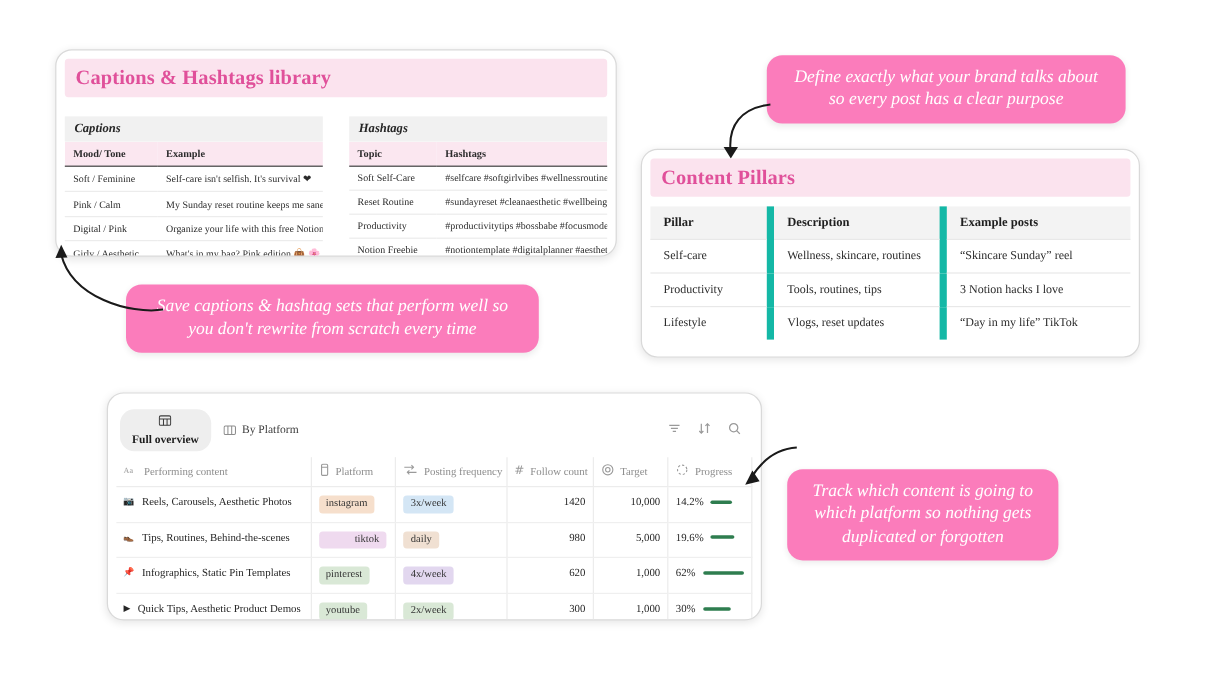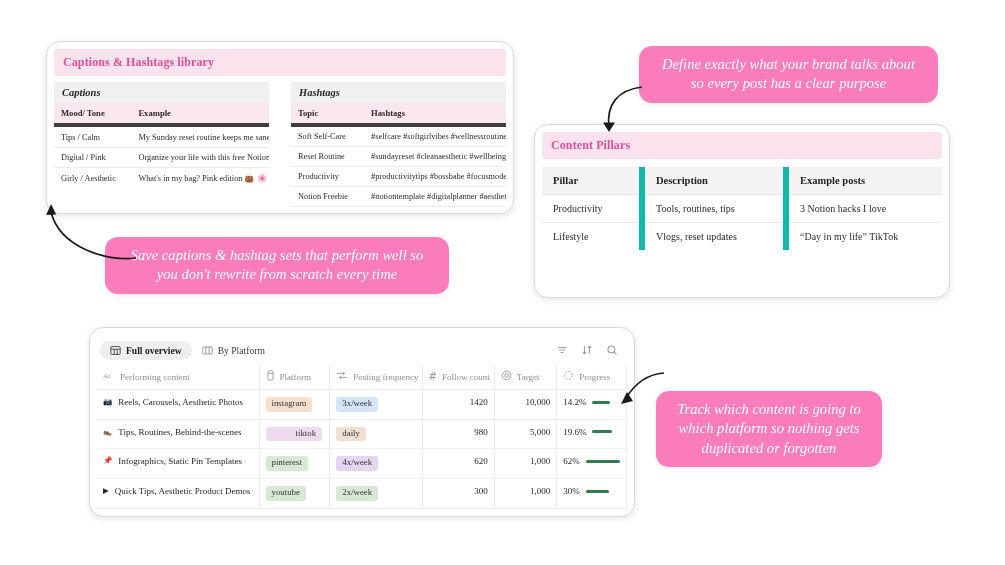--- a/index.html
+++ b/index.html
@@ -18,29 +18,29 @@
     border: 1px solid #d9d9d9;
     border-radius: 14px;
     box-shadow: 0 2px 7px rgba(0,0,0,.10);
     overflow: hidden;
     padding: 7px;
   }
   .card-head {
     background: #fbe3ee;
     color: #e0509a;
     font-weight: bold;
-    font-size: 12px;
+    font-size: 17px;
     letter-spacing: .1px;
     padding: 6px 9px;
     border-radius: 3px;
   }
 
   
   #captions-card { left: 46px; top: 41px; width: 468px; height: 173px; }
-  .two-col { display: flex; gap: 22px; margin-top: 6px; }
+  .two-col { display: flex; gap: 22px; margin-top: 16px; }
   .col { flex: 1 1 0; min-width: 0; }
   .sub-head {
     background: #f1f1f1;
     font-style: italic;
     font-weight: bold;
     font-size: 10.5px;
     color: #262626;
     padding: 5px 8px;
   }
   table.mini { width: 100%; border-collapse: collapse; table-layout: fixed; }
@@ -50,21 +50,21 @@
     color: #2b2b2b;
     padding: 5px 7px;
     border-bottom: 1px solid #ececec;
     white-space: nowrap;
     overflow: hidden;
   }
   table.mini th {
     background: #fbe7f0;
     font-weight: bold;
     font-size: 8.6px;
-    border-bottom: 4px solid #404040;
+    border-bottom: 1px solid #404040;
   }
   table.mini tr:last-child td { border-bottom: none; }
   .cap-c1 { width: 36%; }
   .hash-c1 { width: 34%; }
 
   
   #pillars-card { left: 534px; top: 124px; width: 416px; height: 174px; }
   table.pillars { width: 100%; border-collapse: collapse; table-layout: fixed; margin-top: 8px; }
   table.pillars th, table.pillars td {
     text-align: left;
@@ -91,21 +91,21 @@
   .toolbar {
     display: flex; align-items: center;
     padding: 6px 3px 5px 3px;
   }
   .seg {
     display: flex; align-items: center; gap: 5px;
     font-size: 9.6px; color: #3d3d3d;
     padding: 4px 10px; border-radius: 12px;
     font-family: "Liberation Serif", serif;
   }
-  .seg.active { background: #eeeeee; font-weight: bold; color: #1c1c1c; }
+  .seg.active { background: #eeeeee; font-weight: bold; color: #1c1c1c; flex-direction: column; }
   .seg .ic { display: inline-flex; }
   .tool-right { margin-left: auto; display: flex; align-items: center; gap: 13px; padding-right: 6px; }
 
   table.plat { width: 100%; border-collapse: collapse; table-layout: fixed; }
   table.plat th {
     text-align: left;
     font-weight: normal;
     color: #8d8d8d;
     font-size: 9px;
     padding: 5px 6px 6px 6px;
@@ -177,21 +177,25 @@
         <div class="sub-head">Captions</div>
         <table class="mini">
           <thead>
             <tr>
               <th class="cap-c1">Mood/ Tone</th>
               <th>Example</th>
             </tr>
           </thead>
           <tbody>
             <tr>
-              <td>Tips / Calm</td>
+              <td>Soft / Feminine</td>
+              <td>Self-care isn't selfish. It's survival ❤</td>
+            </tr>
+            <tr>
+              <td>Pink / Calm</td>
               <td>My Sunday reset routine keeps me sane 🧹</td>
             </tr>
             <tr>
               <td>Digital / Pink</td>
               <td>Organize your life with this free Notion dash</td>
             </tr>
             <tr>
               <td>Girly / Aesthetic</td>
               <td>What's in my bag? Pink edition 👜 🌸</td>
             </tr>
@@ -240,20 +244,25 @@
     <div class="card-head">Content Pillars</div>
     <table class="pillars">
       <thead>
         <tr>
           <th class="p-c1">Pillar</th>
           <th class="p-c2">Description</th>
           <th>Example posts</th>
         </tr>
       </thead>
       <tbody>
+        <tr>
+          <td>Self-care</td>
+          <td>Wellness, skincare, routines</td>
+          <td>“Skincare Sunday” reel</td>
+        </tr>
         <tr>
           <td>Productivity</td>
           <td>Tools, routines, tips</td>
           <td>3 Notion hacks I love</td>
         </tr>
         <tr>
           <td>Lifestyle</td>
           <td>Vlogs, reset updates</td>
           <td>“Day in my life” TikTok</td>
         </tr>

